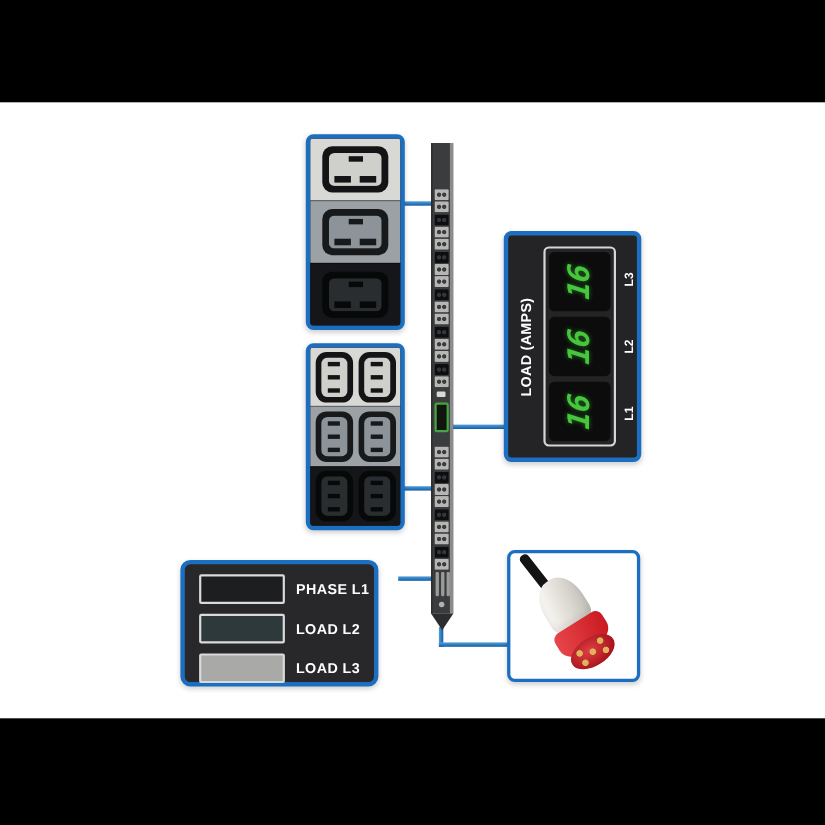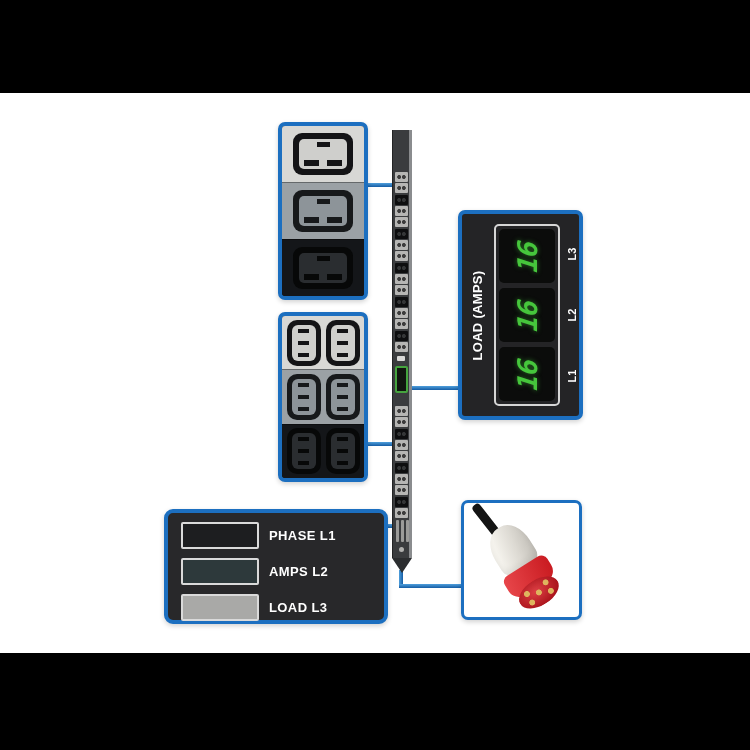--- a/index.html
+++ b/index.html
@@ -101,21 +101,21 @@
   .digits {
     display: block; transform: rotate(-90deg) skewX(-7deg);
     font-family: "DejaVu Sans Mono", monospace; font-weight: bold; font-style: italic;
     font-size: 27px; letter-spacing: -1px;
     color: var(--green, #46c63c); text-shadow: 0 0 5px rgba(70,198,60,.55);
   }
   .meter-phases { position: absolute; left: 100px; top: 10px; width: 20px; height: 182px; display: flex; flex-direction: column; justify-content: space-around; align-items: center; }
   .meter-phases span { transform: rotate(-90deg); color: #fff; font-weight: bold; font-size: 11px; }
 
   
-  .box-legend { left: 164px; top: 509px; width: 224px; height: 115px; background: #28282a; border-radius: 9px; padding: 9px 0 0 13px; }
+  .box-legend { left: 164px; top: 509px; width: 180px; height: 115px; background: #28282a; border-radius: 9px; padding: 9px 0 0 13px; }
   .lrow { display: flex; align-items: center; height: 27px; margin-bottom: 9px; }
   .swatch { width: 78px; height: 27px; border: 2px solid #dadada; border-radius: 2px; margin-right: 10px; }
   .llabel { color: #fff; font-weight: bold; font-size: 13px; letter-spacing: .4px; }
 
   
   .box-plug { left: 461px; top: 500px; width: 121px; height: 120px; background: #fff; border-width: 3px; overflow: hidden; }
   .cable { position: absolute; left: 6px; top: 2px; width: 9px; height: 56px; background: #141414; border-radius: 4px; transform: rotate(-38deg); transform-origin: 50% 0; }
   .plug { position: absolute; left: 20px; top: 18px; width: 78px; height: 92px; transform: rotate(-32deg); display: flex; flex-direction: column; align-items: center; }
   .p-body { width: 40px; height: 48px; background: linear-gradient(100deg, #f4f2ec 20%, #dcd9d2 60%, #bfbcb5); border-radius: 45% 45% 10px 10px / 55% 55% 10px 10px; box-shadow: inset 0 -6px 6px rgba(0,0,0,.07); }
   .p-head { width: 50px; height: 26px; margin-top: -3px; background: linear-gradient(100deg, #e8474b, #c8191f); border-radius: 7px 7px 12px 12px; }
@@ -254,21 +254,21 @@
     </div>
   </div>
 
   <div class="callout box-legend">
     <div class="lrow">
       <i class="swatch" style="background: rgb(29, 30, 32);"></i>
       <span class="llabel">PHASE L1</span>
     </div>
     <div class="lrow">
       <i class="swatch" style="background: rgb(45, 57, 59);"></i>
-      <span class="llabel">AMPS L2</span>
+      <span class="llabel">LOAD L2</span>
     </div>
     <div class="lrow">
       <i class="swatch" style="background: rgb(169, 169, 167);"></i>
       <span class="llabel">LOAD L3</span>
     </div>
   </div>
 
   <div class="callout box-plug">
     <div class="cable"></div>
     <div class="plug">

